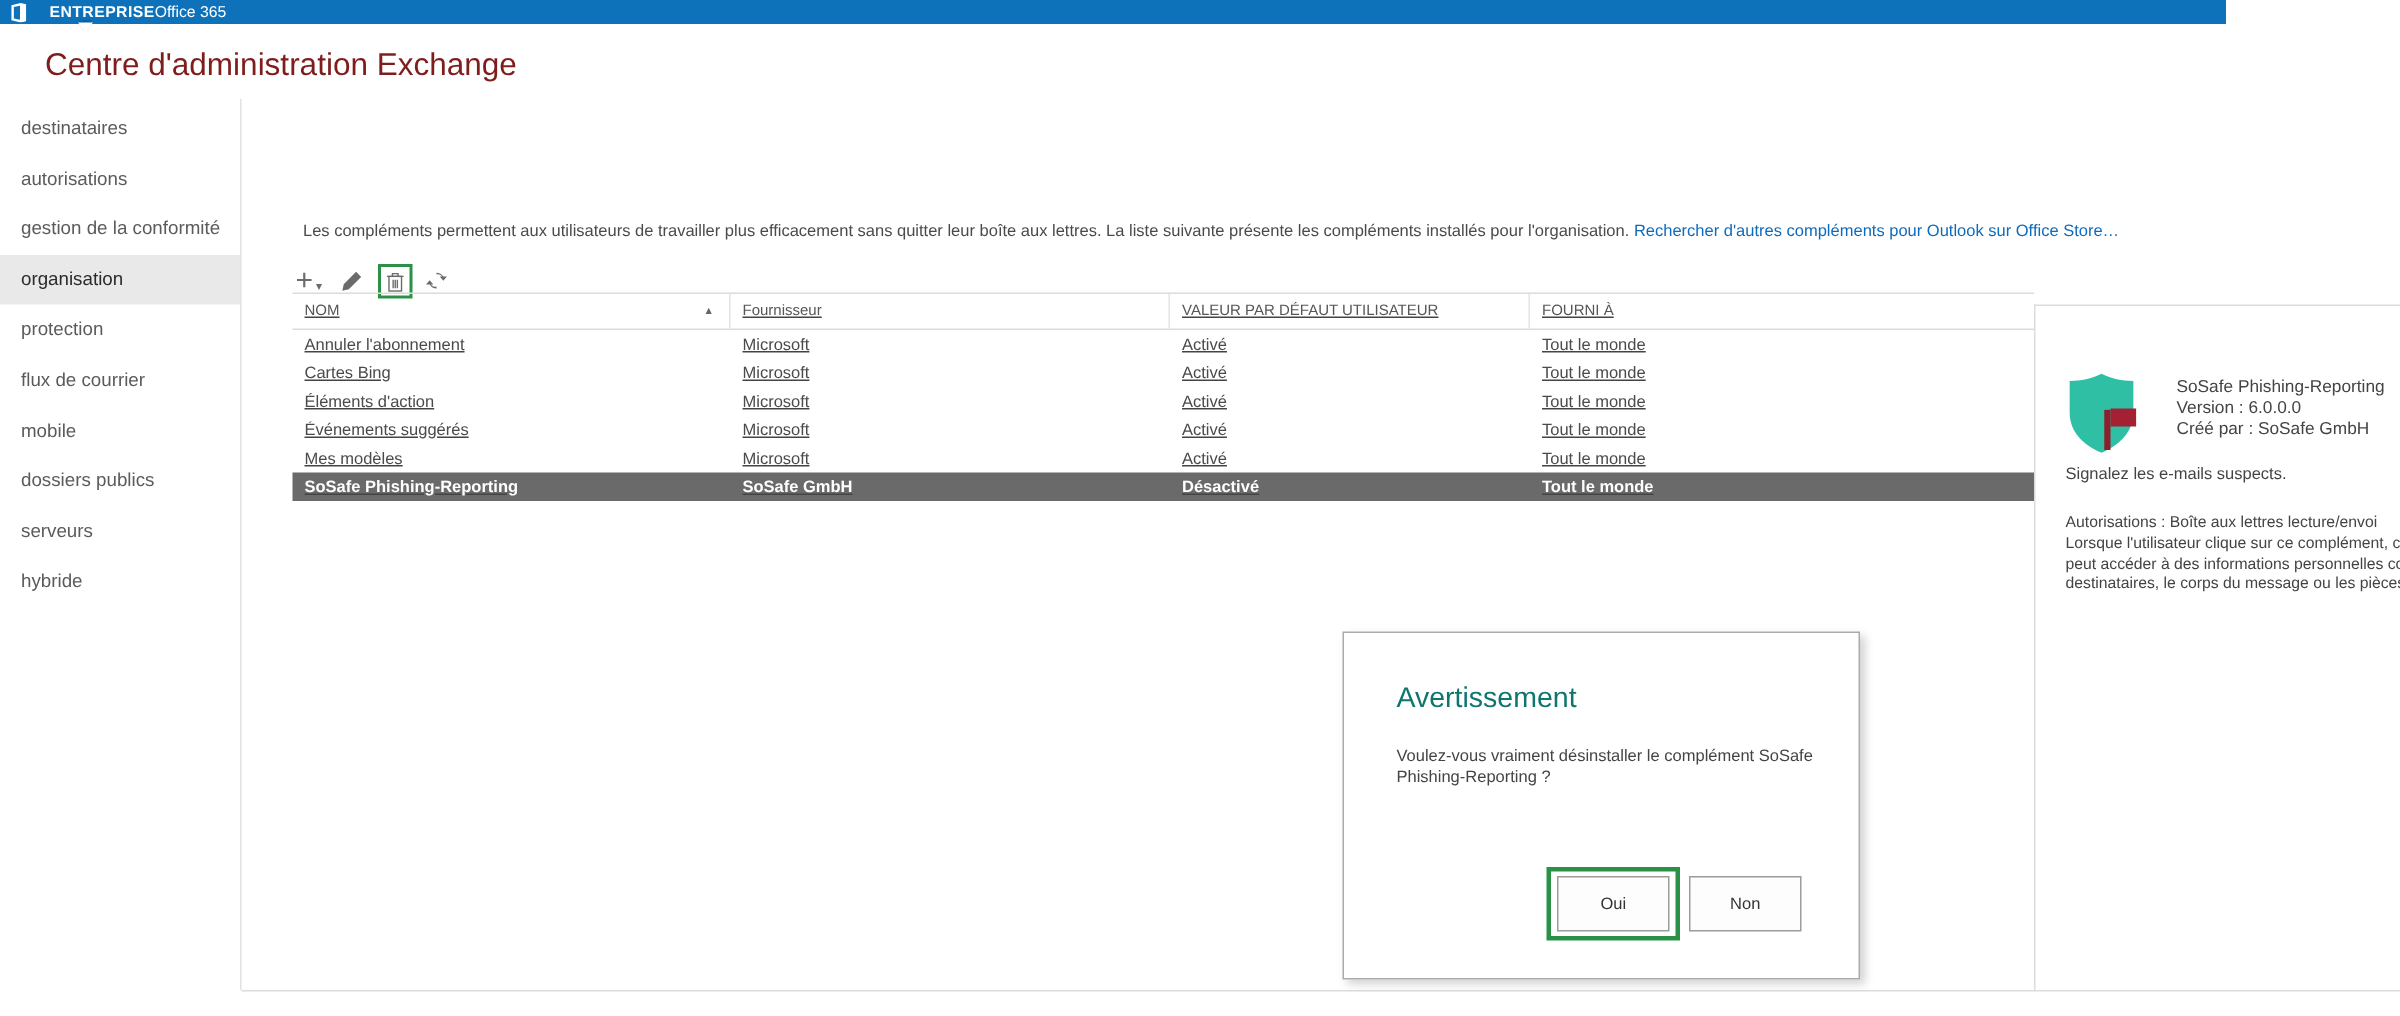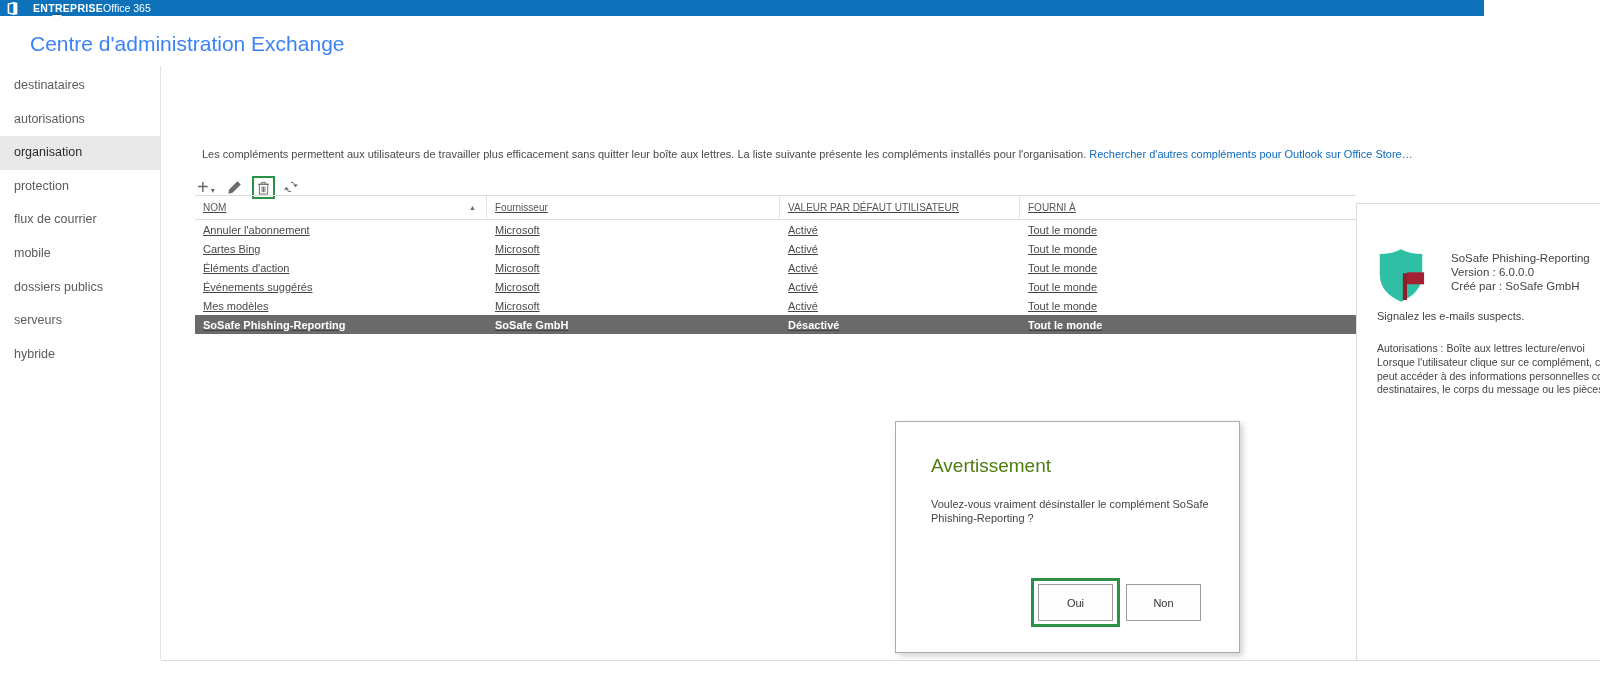--- a/index.html
+++ b/index.html
@@ -12,21 +12,21 @@
   .topbar { position:absolute; left:0; top:0; width:1484px; height:16px; background:#0e72ba;
     display:flex; align-items:center; }
   .topbar .logo { margin-left:6px; display:flex; align-items:center; }
   .topbar .brand { color:#fff; font-size:10.5px; font-weight:bold; letter-spacing:.3px; margin-left:14px; }
   .topbar .product { color:#fff; font-size:10.5px; }
   .tab-caret { position:absolute; left:52px; top:15px; width:0; height:0;
     border-left:5px solid transparent; border-right:5px solid transparent;
     border-bottom:6px solid #fff; transform:rotate(180deg);
     filter:drop-shadow(0 1px 1px rgba(0,0,0,.25)); }
   
-  .page-title { position:absolute; left:30px; top:32px; font-size:21px; font-weight:400; color:#3b82f6; }
+  .page-title { position:absolute; left:30px; top:32px; font-size:21px; font-weight:400; color:#7f1d1d; }
   
   .sidebar { position:absolute; left:0; top:66px; width:161px; height:594px;
     border-right:1px solid #e2e2e2; padding-top:3px; }
   .side-item { height:33.6px; line-height:33.6px; padding-left:14px; font-size:12.5px;
     color:#5b5b5b; cursor:pointer; white-space:nowrap; }
   .side-item.selected { background:#e9e9e9; color:#2b2b2b; }
   .bottom-line { position:absolute; left:161px; top:660px; width:1439px; height:1px; background:#dcdcdc; }
   
   .tabs { position:absolute; left:200px; top:76px; display:flex; gap:14px; font-size:13.5px; }
   .tab { color:#6e6e6e; cursor:pointer; }
@@ -59,21 +59,21 @@
     border-left:1px solid #dcdcdc; border-top:1px solid #dcdcdc; }
   .det-head { position:absolute; left:20px; top:44px; display:flex; }
   .det-icon { width:48px; height:56px; flex:0 0 48px; }
   .det-meta { margin-left:26px; font-size:11.5px; color:#444; line-height:14px; padding-top:3px; white-space:nowrap; }
   .det-tagline { position:absolute; left:20px; top:106px; font-size:11px; color:#444; white-space:nowrap; }
   .det-perms { position:absolute; left:20px; top:138px; font-size:10.5px; color:#444; line-height:13.8px; }
   .det-perms div { white-space:nowrap; }
   
   .dialog { position:absolute; left:895px; top:421px; width:345px; height:232px; background:#fff;
     border:1px solid #ababab; box-shadow:3px 3px 6px rgba(0,0,0,.18); }
-  .dlg-title { position:absolute; left:35px; top:33px; font-size:19px; font-weight:400; color:#4d7c0f; }
+  .dlg-title { position:absolute; left:35px; top:33px; font-size:19px; font-weight:400; color:#0f766e; }
   .dlg-msg { position:absolute; left:35px; top:75px; width:280px; font-size:11px; color:#444; line-height:14px; }
   .dlg-buttons { position:absolute; right:38px; bottom:25px; display:flex; align-items:center; }
   .dlg-btn { width:75px; height:37px; background:#fdfdfd; border:1px solid #9c9c9c; font-size:11px;
     color:#333; font-family:inherit; cursor:pointer; display:flex; align-items:center; justify-content:center; }
   .yes-wrap { border:3px solid #2a9147; padding:3px 4px; margin-right:6px; }
 </style>
 </head>
 <body>
 
 <div class="topbar">
@@ -90,20 +90,23 @@
 <div class="page-title">Centre d'administration Exchange</div>
 
 <div class="sidebar">
 
 <div class="side-item">
       <span>destinataires</span>
     </div>
     <div class="side-item">
       <span>autorisations</span>
     </div>
+    <div class="side-item">
+      <span>gestion de la conformité</span>
+    </div>
     <div class="side-item selected">
       <span>organisation</span>
     </div>
     <div class="side-item">
       <span>protection</span>
     </div>
     <div class="side-item">
       <span>flux de courrier</span>
     </div>
     <div class="side-item">

